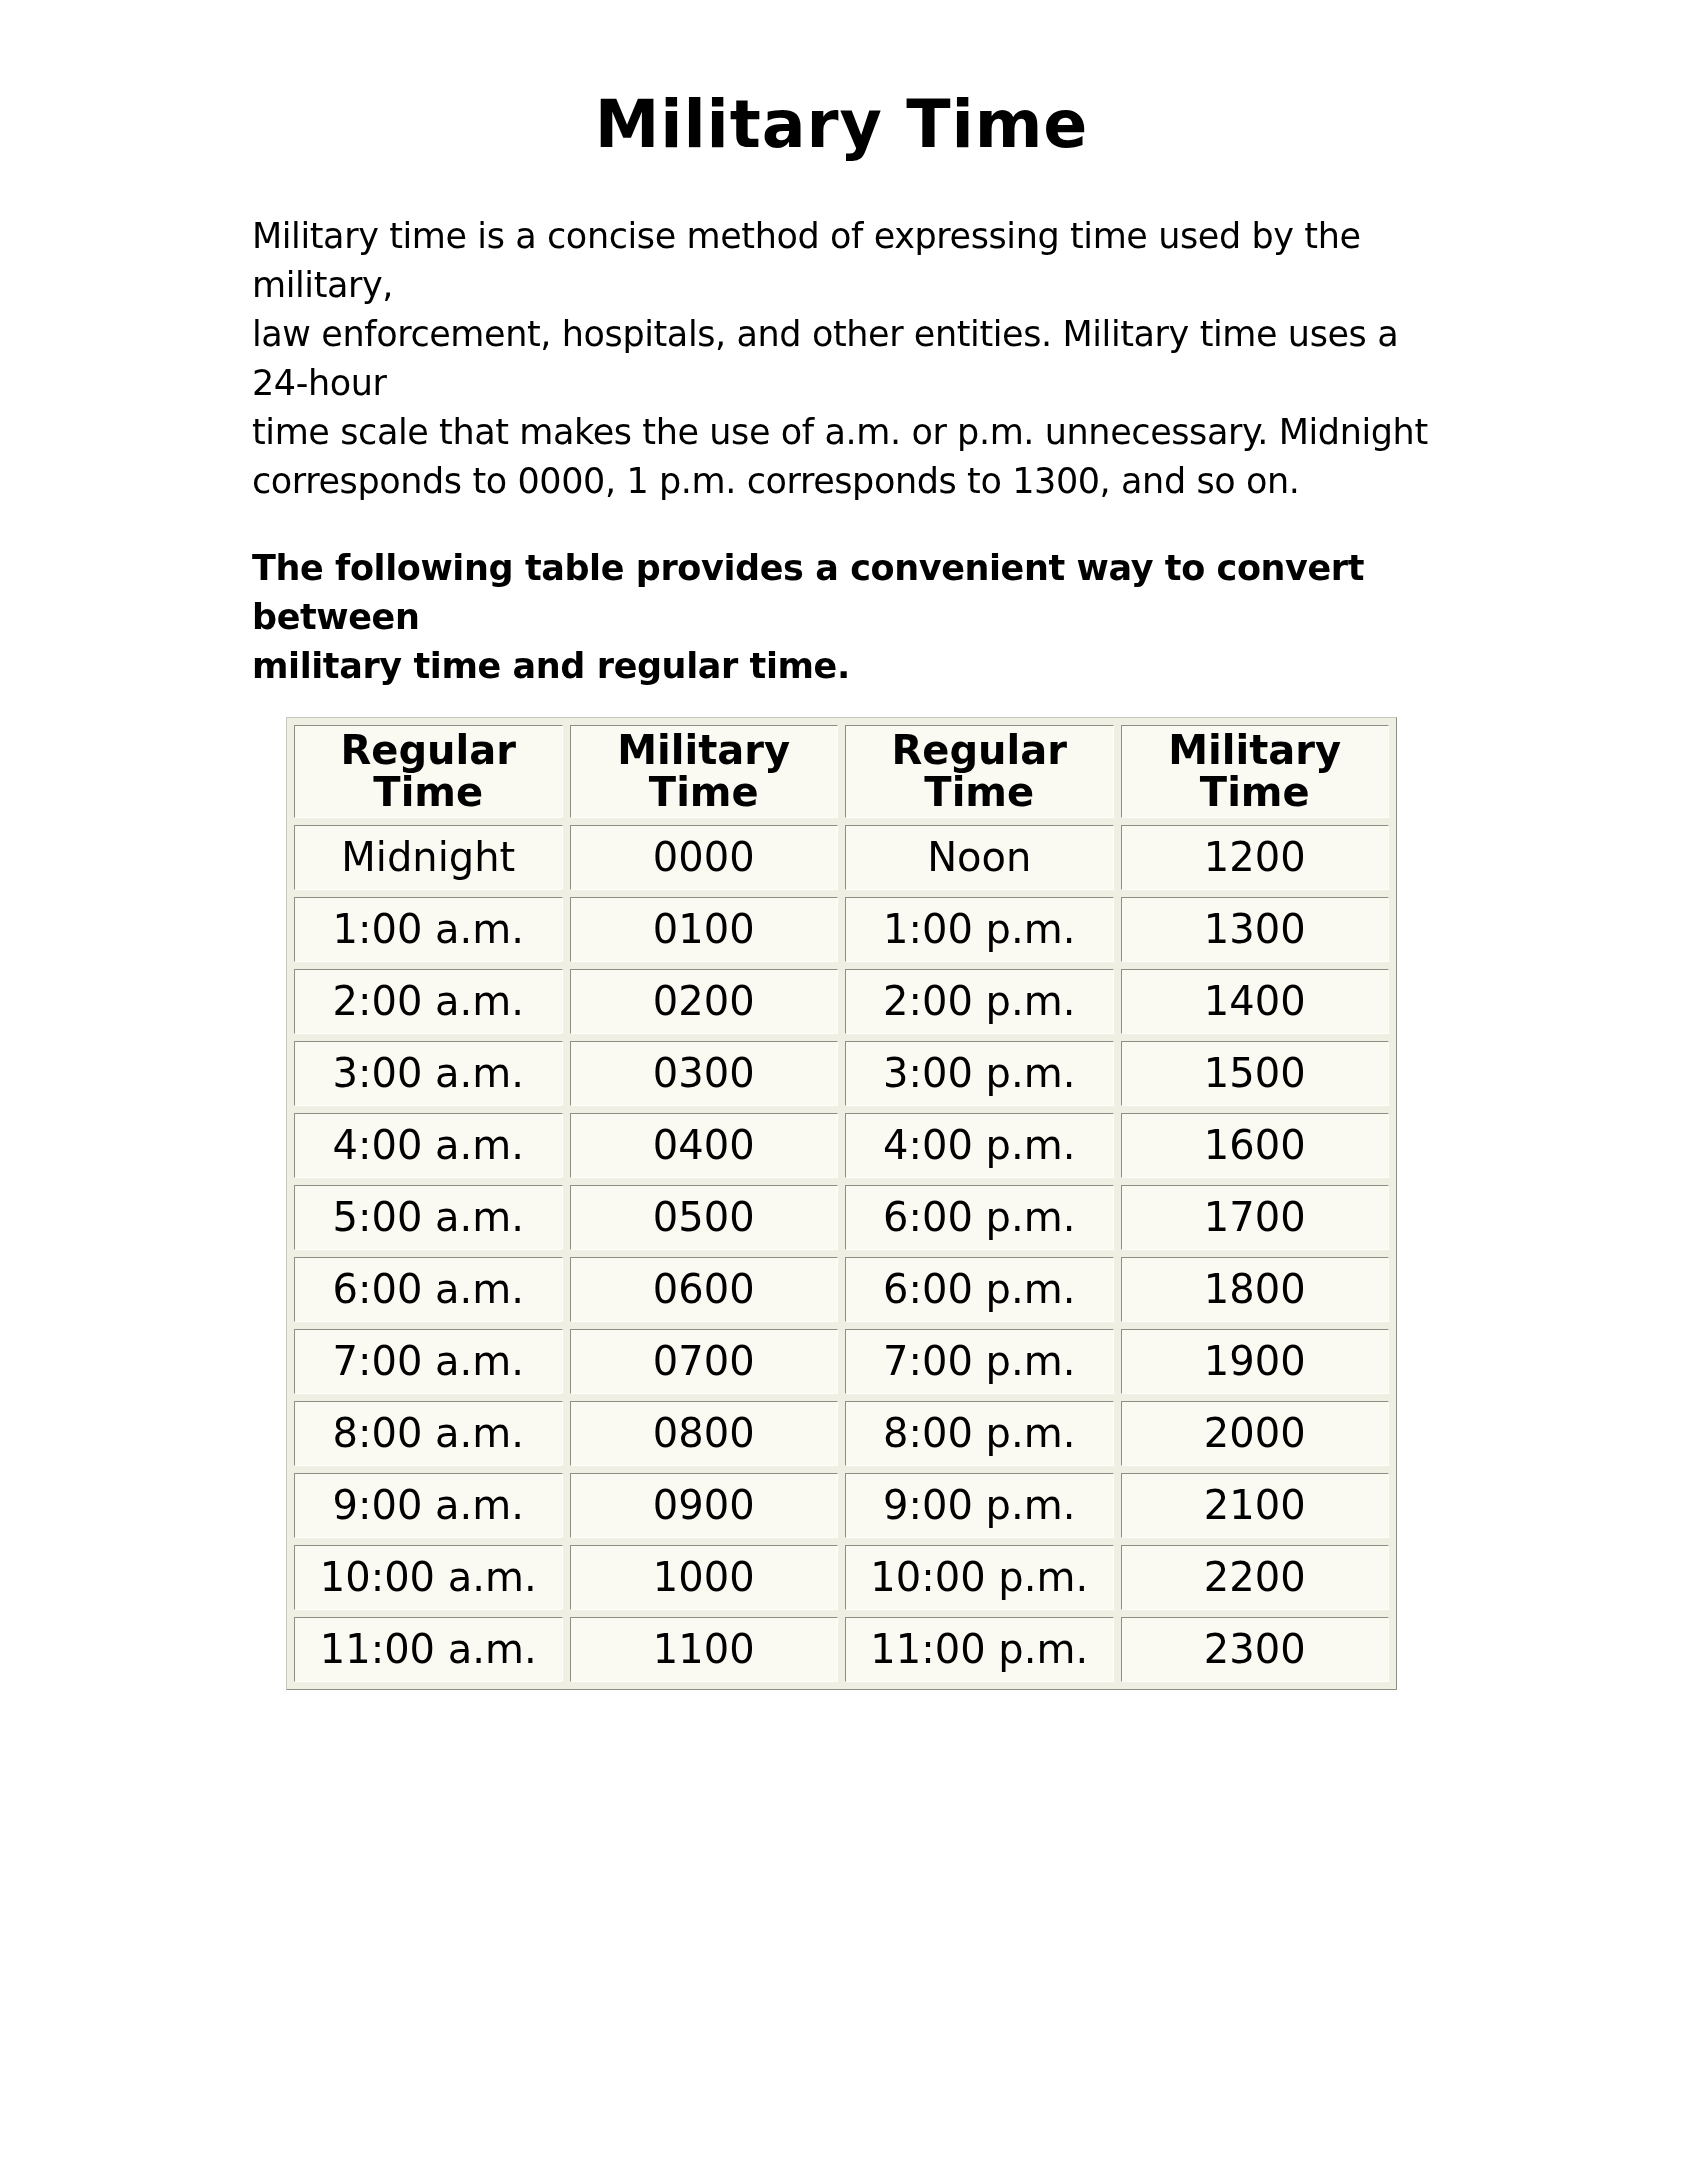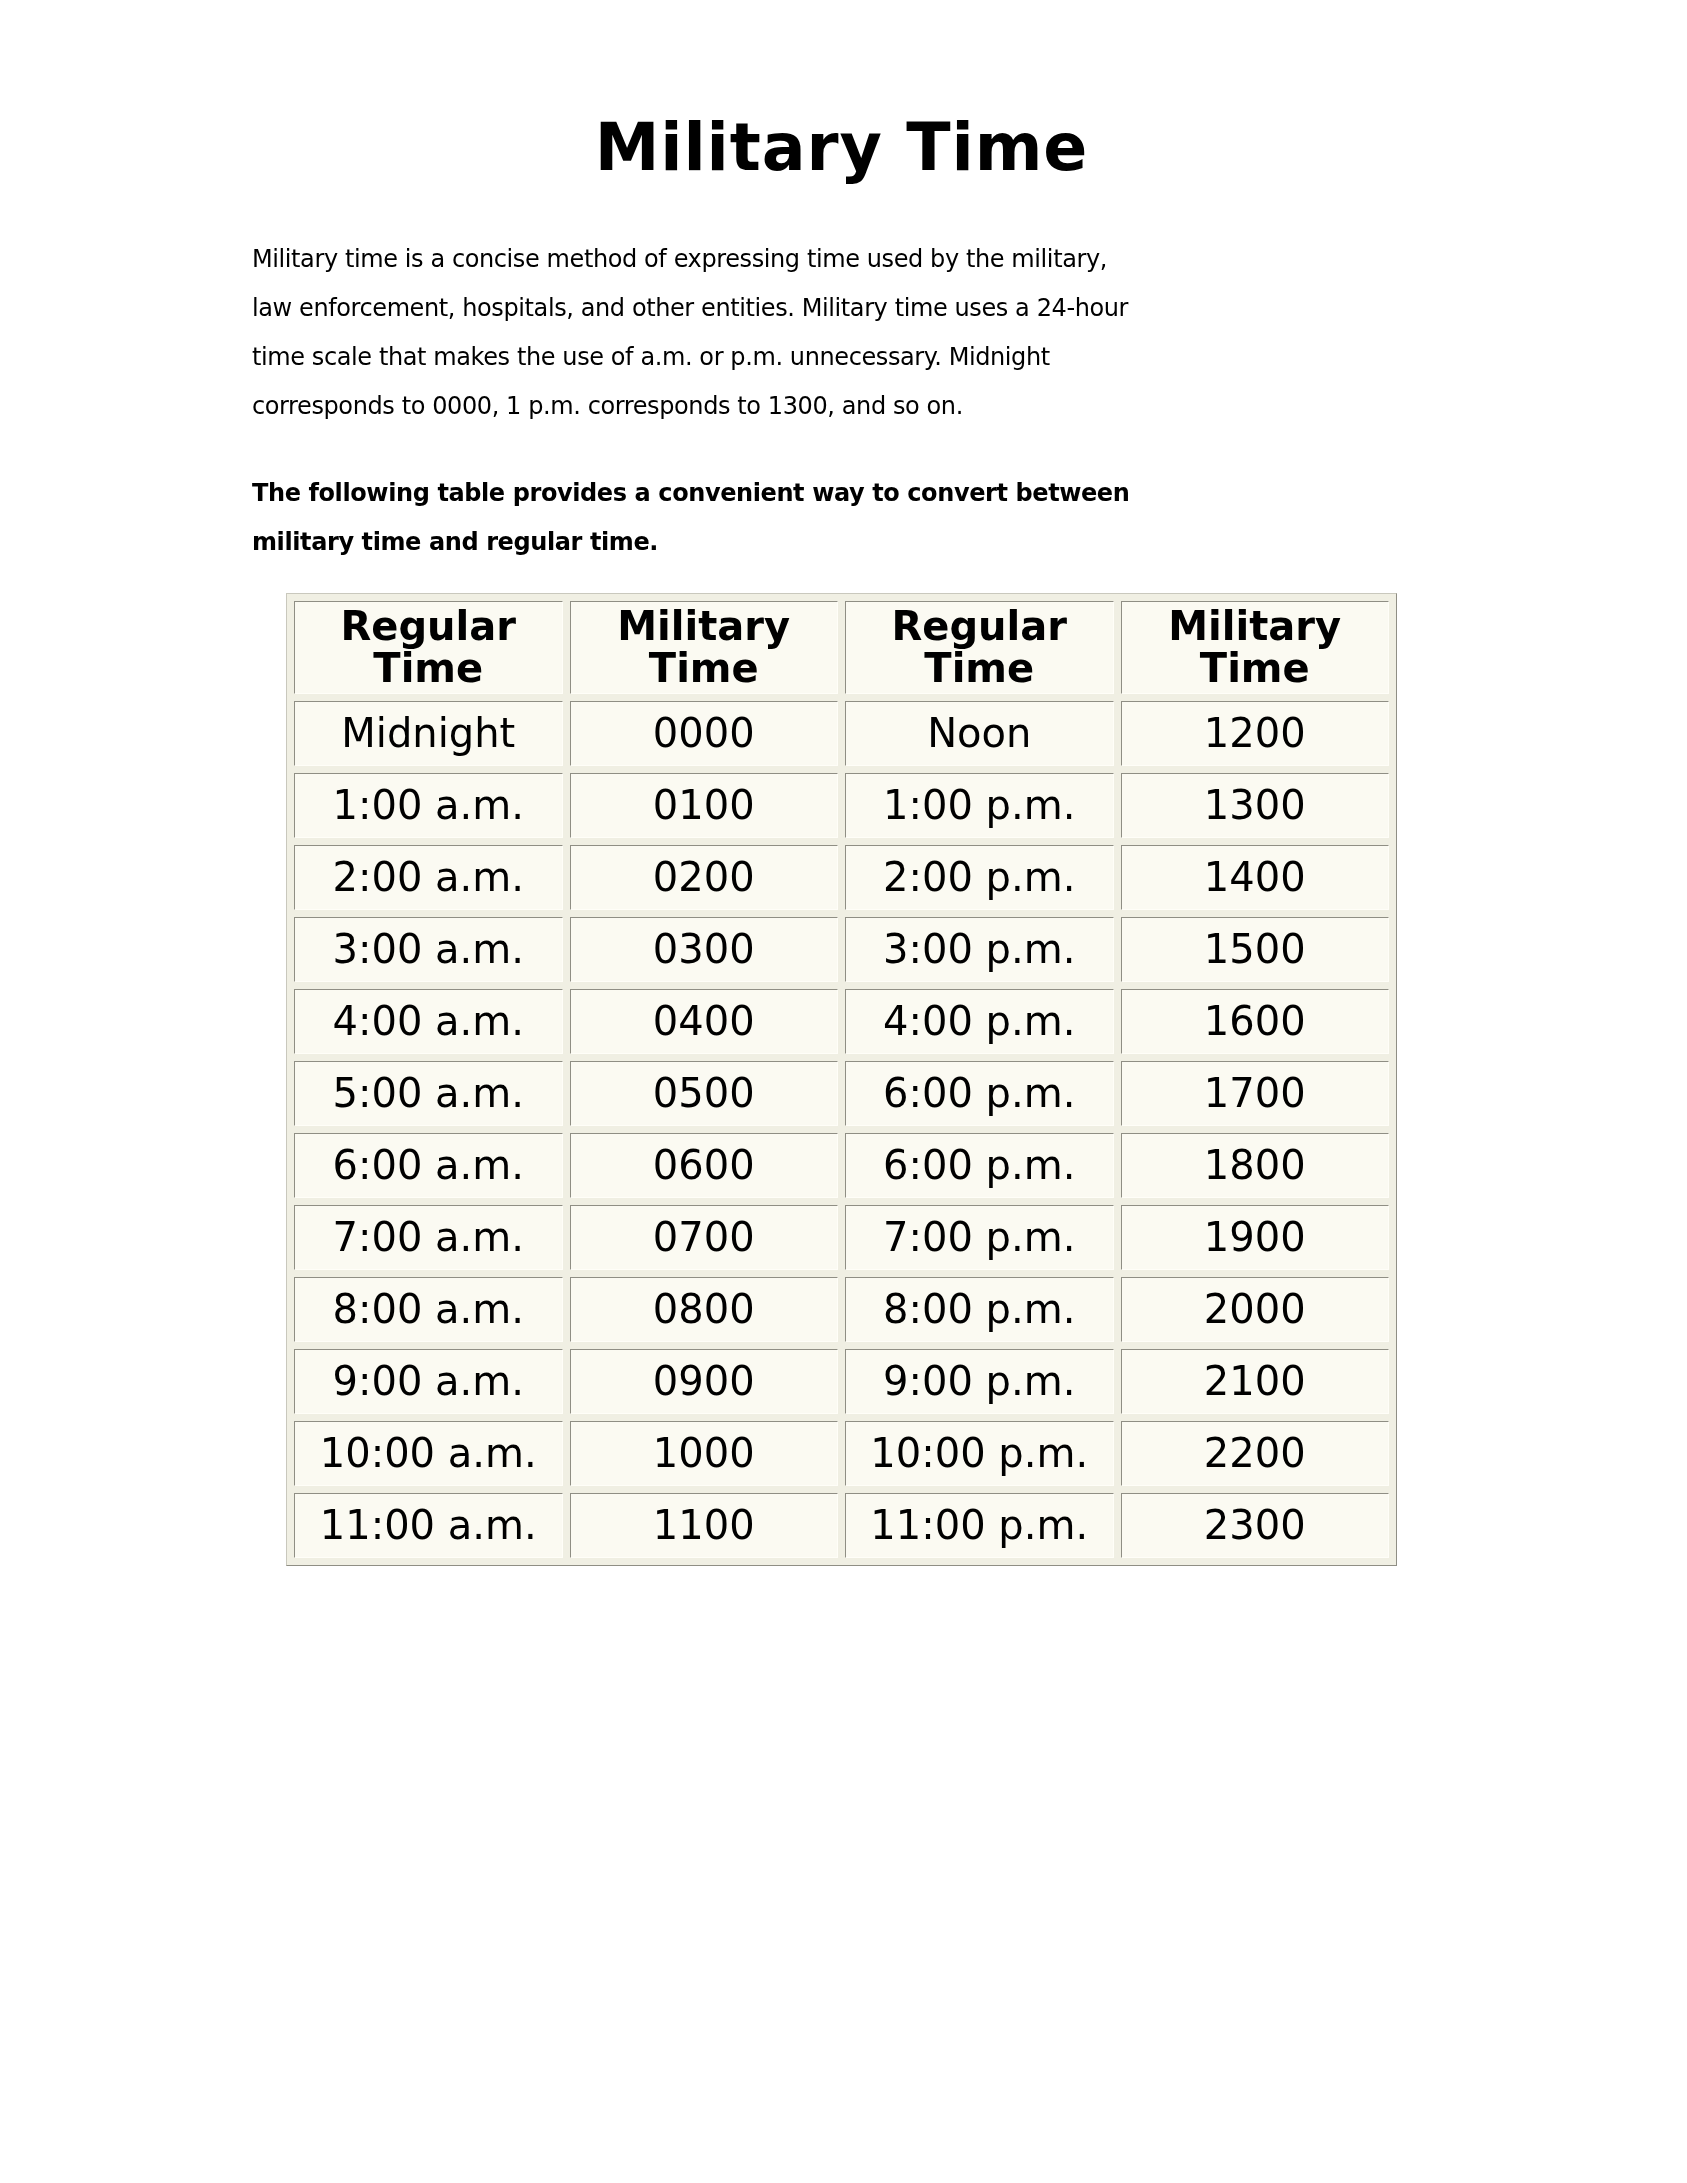--- a/index.html
+++ b/index.html
@@ -18,34 +18,34 @@
   body {
     width: 1687px;
     height: 2184px;
     background: var(--page-bg);
     color: var(--text);
     font-family: "DejaVu Sans", sans-serif;
     overflow: hidden;
   }
   .page {
     width: 1179px;
-    padding-top: 112px;
+    padding-top: 89px;
     margin-left: 252px;
   }
   .doc-title {
     margin: 0 0 51px 0;
     font-size: 65px;
     font-weight: bold;
     line-height: 1.1;
     text-align: center;
     letter-spacing: 0.9px;
   }
   .para {
     margin: 0;
-    font-size: 24px;
+    font-size: 35px;
     line-height: 49px;
     white-space: pre-line;
     letter-spacing: -0.4px;
   }
   .para.intro {
     margin-bottom: 38px;
     font-weight: normal;
   }
   .para.lead {
     font-weight: bold;

